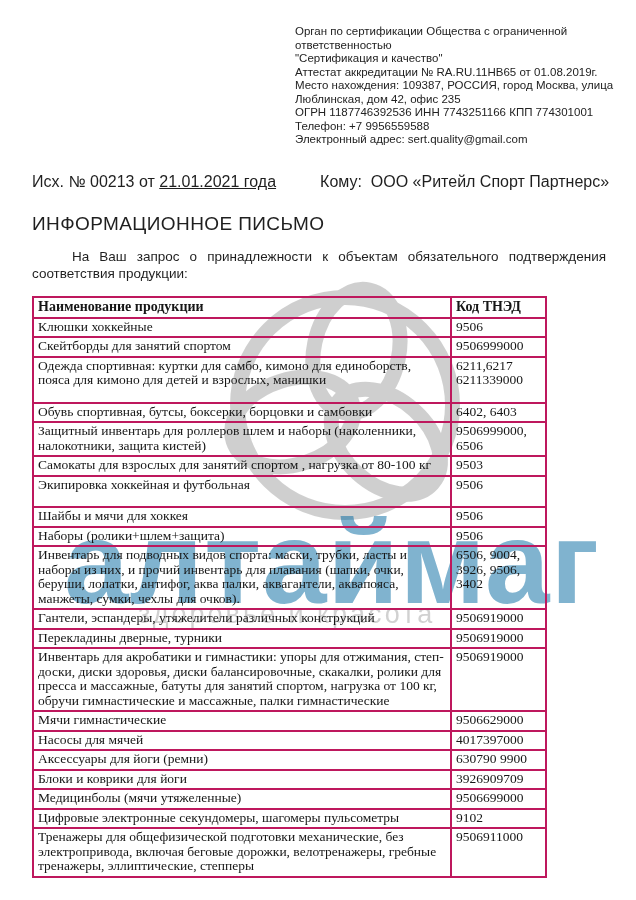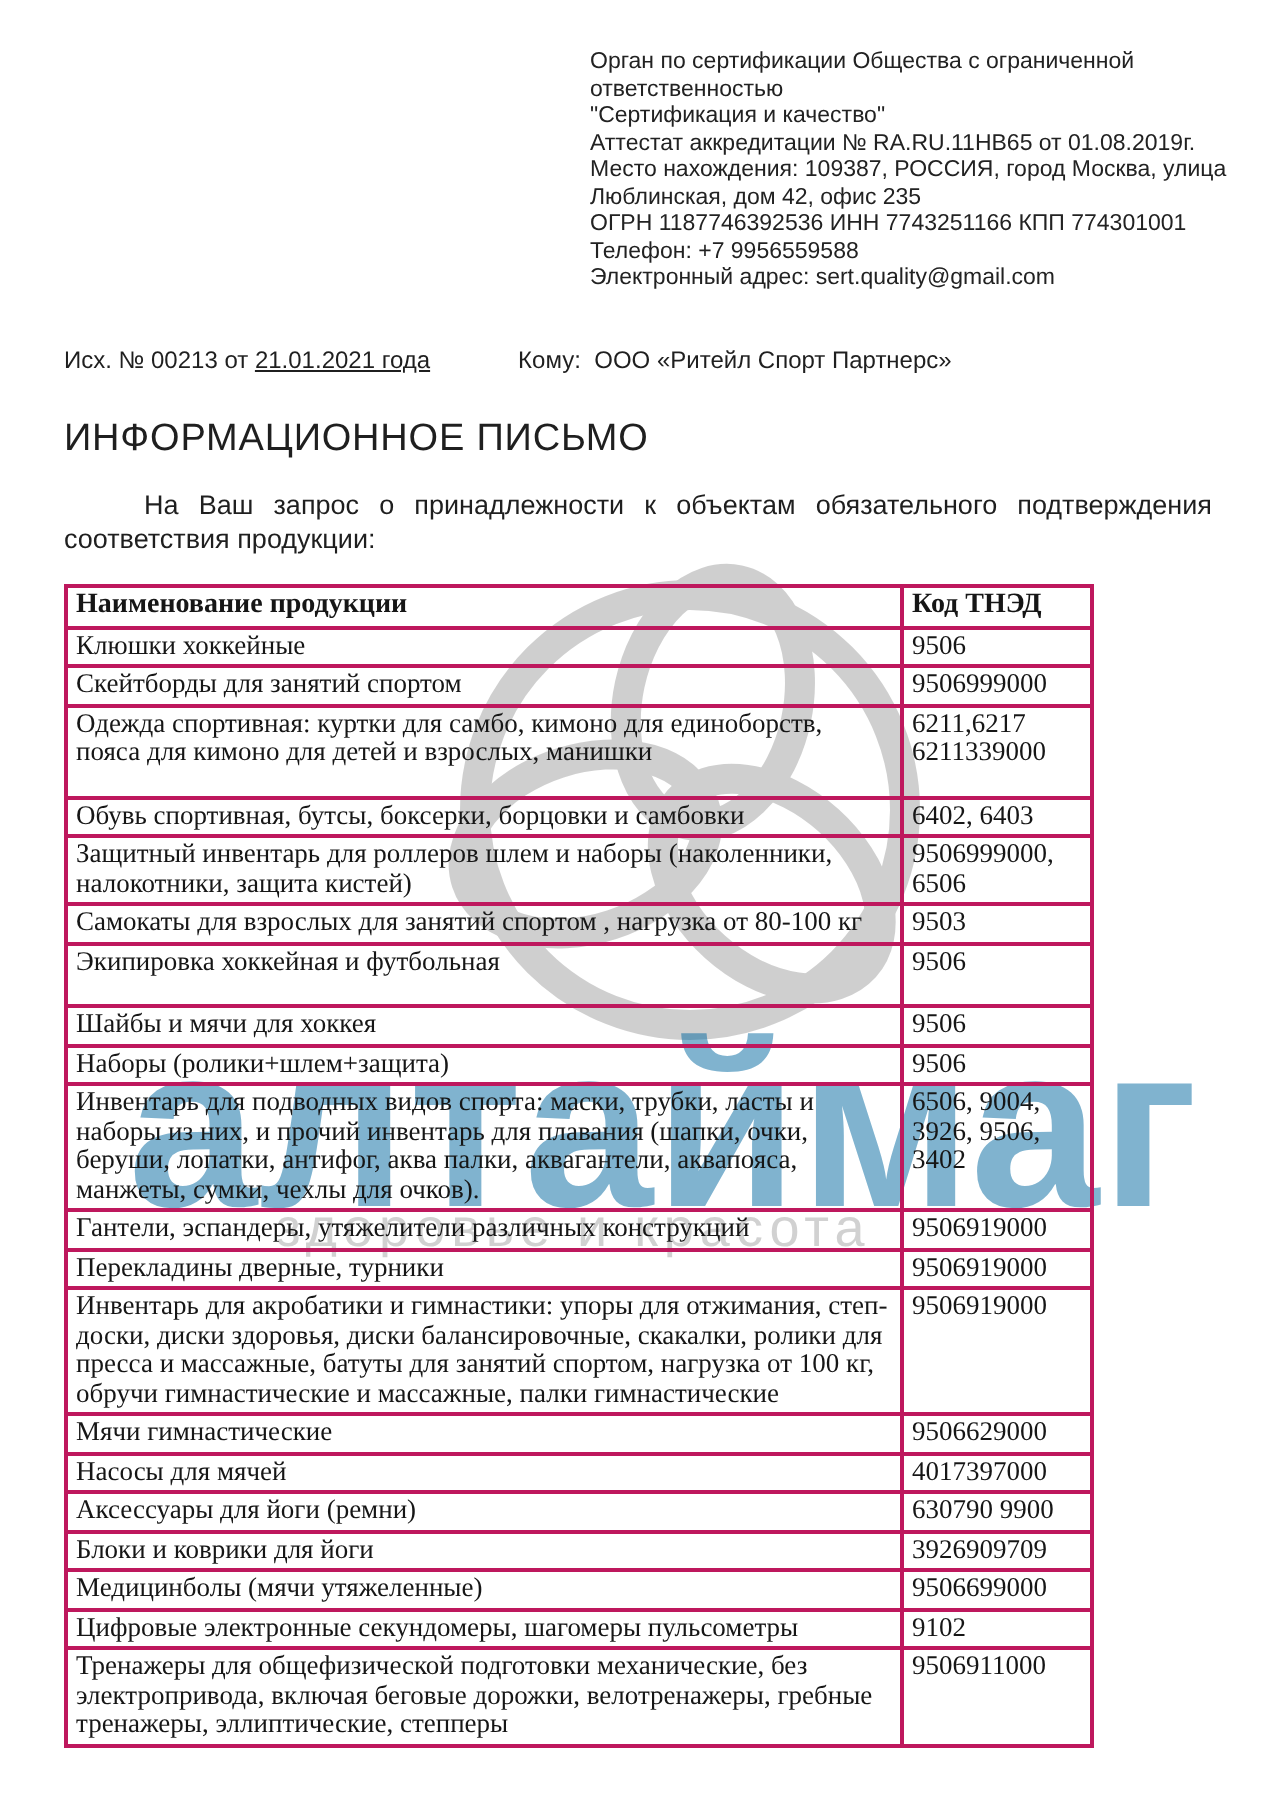--- a/index.html
+++ b/index.html
@@ -43,21 +43,21 @@
   .org-block{
     margin-left:263px;
     width:345px;
     font-size:11.5px;line-height:13.5px;
     color:#222;
   }
   .org-line{white-space:normal;}
   .ref-row{
     display:flex;
     margin-top:26px;
-    font-size:12px;
+    font-size:16px;
     align-items:baseline;
   }
   .ref-left{white-space:nowrap;}
   .ref-date{text-decoration:underline;}
   .ref-right{margin-left:44px;white-space:nowrap;}
   .doc-title{
     margin-top:22px;
     text-align:left;
     font-size:19px;font-weight:normal;
     letter-spacing:.4px;

